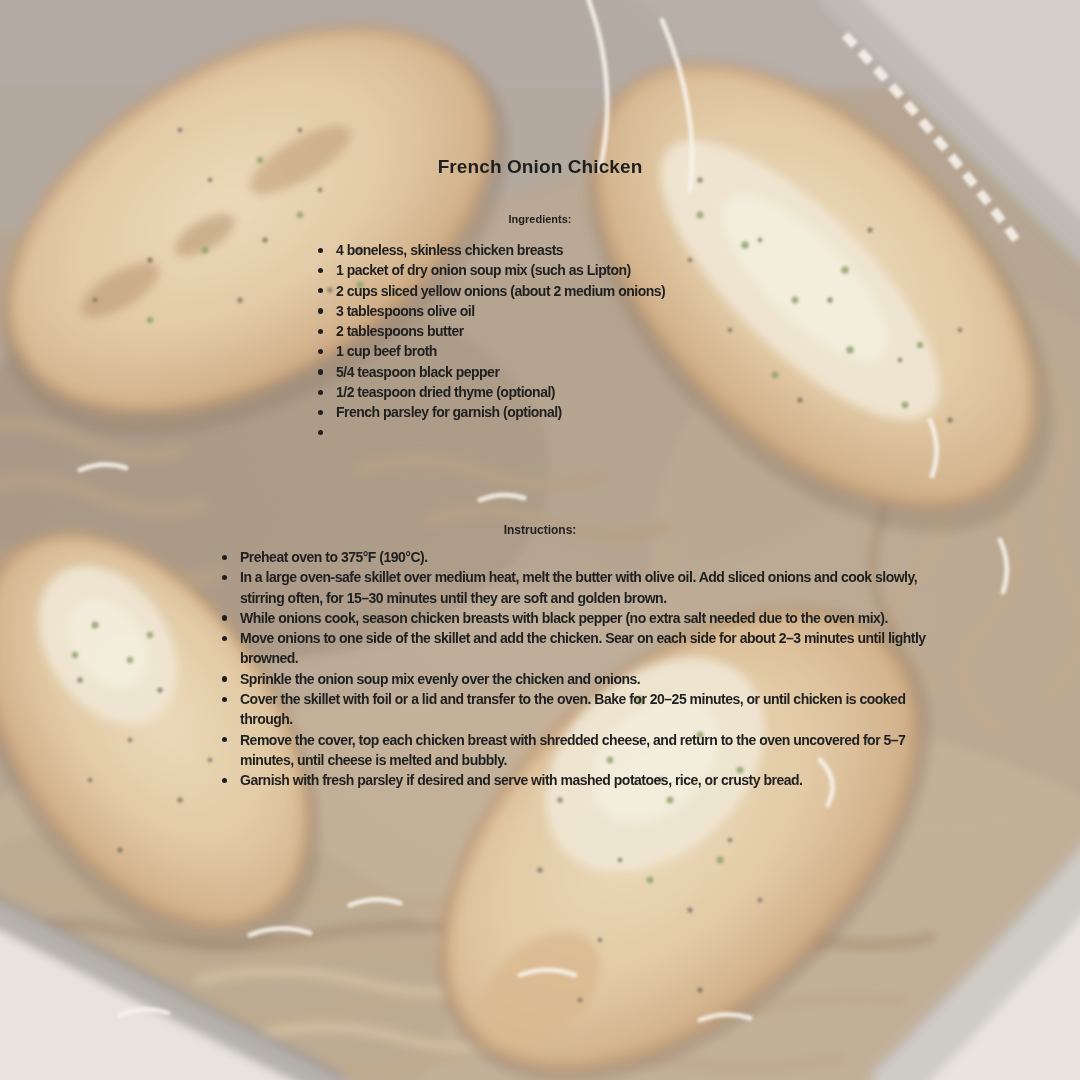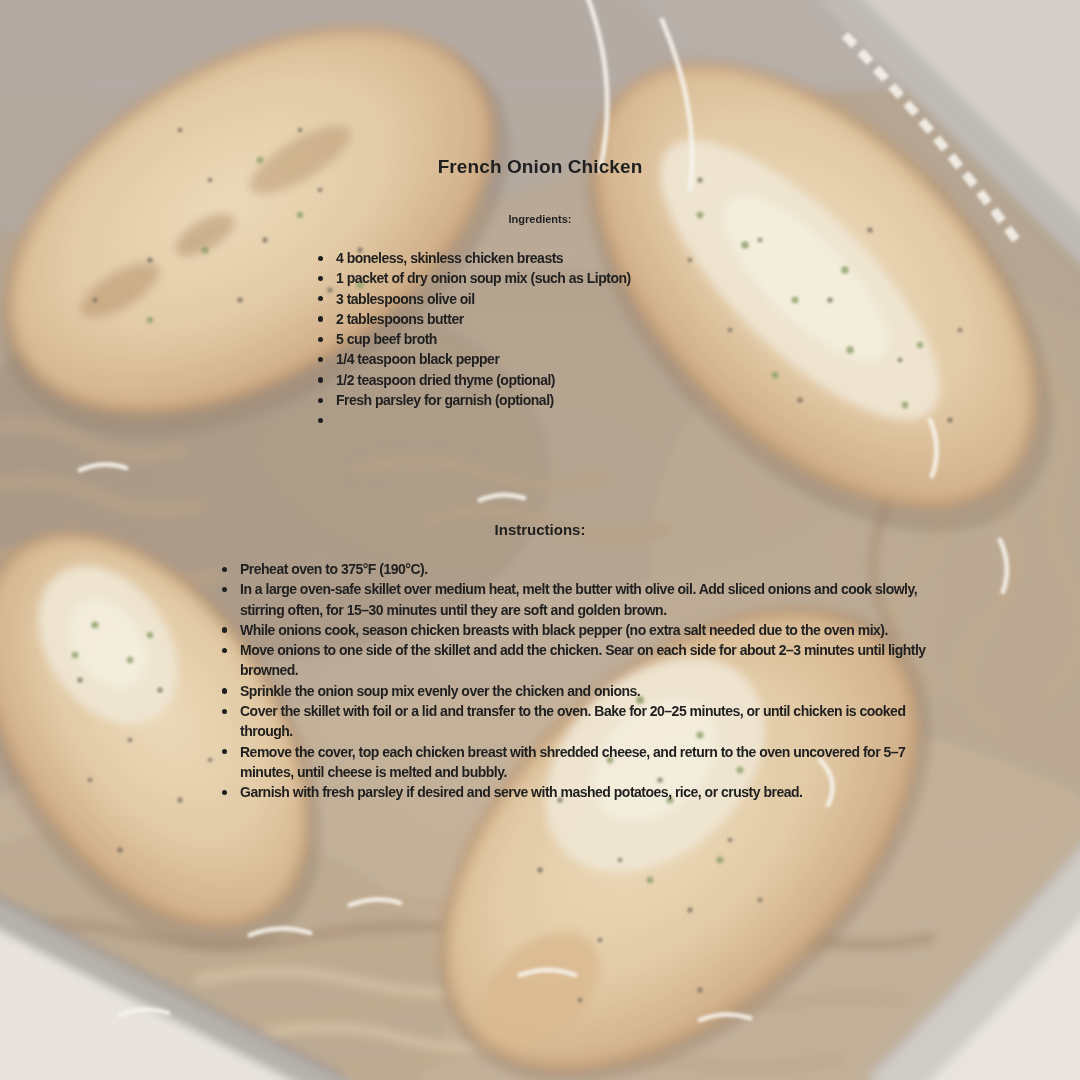--- a/index.html
+++ b/index.html
@@ -50,21 +50,21 @@
     line-height: 24px;
     letter-spacing: 0.1px;
   }
   #ingredients-heading {
     top: 209px;
     font-size: 11px;
     line-height: 20px;
   }
   #instructions-heading {
     top: 520px;
-    font-size: 15px;
+    font-size: 12px;
     line-height: 20px;
   }
   ul.rlist {
     position: absolute;
     margin: 0;
     padding: 0;
     list-style: none;
     font-size: 14px;
     font-weight: 700;
     line-height: 20.3px;
@@ -80,26 +80,26 @@
     content: "";
     position: absolute;
     left: -18px;
     top: 7.6px;
     width: 5.2px;
     height: 5.2px;
     border-radius: 50%;
     background: #1f1f1f;
   }
   #ingredients-list {
-    top: 248px;
+    top: 240px;
     left: 336px;
     width: 430px;
   }
   #instructions-list {
-    top: 559px;
+    top: 547px;
     left: 240px;
     width: 710px;
   }
 </style>
 </head>
 <body>
 
 <div id="card">
 
   <div id="bg">
@@ -302,26 +302,27 @@
 
   <div id="content">
 
     <div class="heading" id="recipe-title">French Onion Chicken</div>
 
     <div class="heading" id="ingredients-heading">Ingredients:</div>
 
     <ul class="rlist" id="ingredients-list">
       <li>4 boneless, skinless chicken breasts</li>
       <li>1 packet of dry onion soup mix (such as Lipton)</li>
+      <li>2 cups sliced yellow onions (about 2 medium onions)</li>
       <li>3 tablespoons olive oil</li>
       <li>2 tablespoons butter</li>
-      <li>5 cup beef broth</li>
-      <li>1/4 teaspoon black pepper</li>
+      <li>1 cup beef broth</li>
+      <li>5/4 teaspoon black pepper</li>
       <li>1/2 teaspoon dried thyme (optional)</li>
-      <li>Fresh parsley for garnish (optional)</li>
+      <li>French parsley for garnish (optional)</li>
       <li></li>
     </ul>
 
     <div class="heading" id="instructions-heading">Instructions:</div>
 
     <ul class="rlist" id="instructions-list">
       <li>Preheat oven to 375°F (190°C).</li>
       <li>In a large oven-safe skillet over medium heat, melt the butter with olive oil. Add sliced onions and cook slowly, stirring often, for 15–30 minutes until they are soft and golden brown.</li>
       <li>While onions cook, season chicken breasts with black pepper (no extra salt needed due to the oven mix).</li>
       <li>Move onions to one side of the skillet and add the chicken. Sear on each side for about 2–3 minutes until lightly browned.</li>

